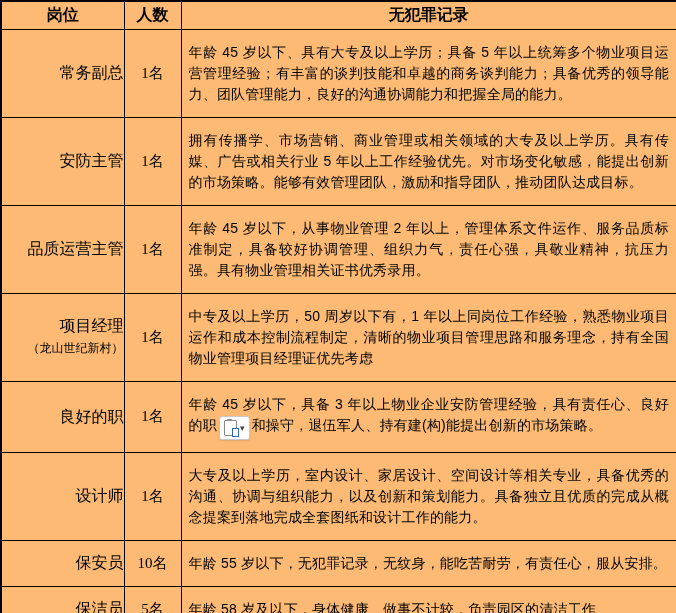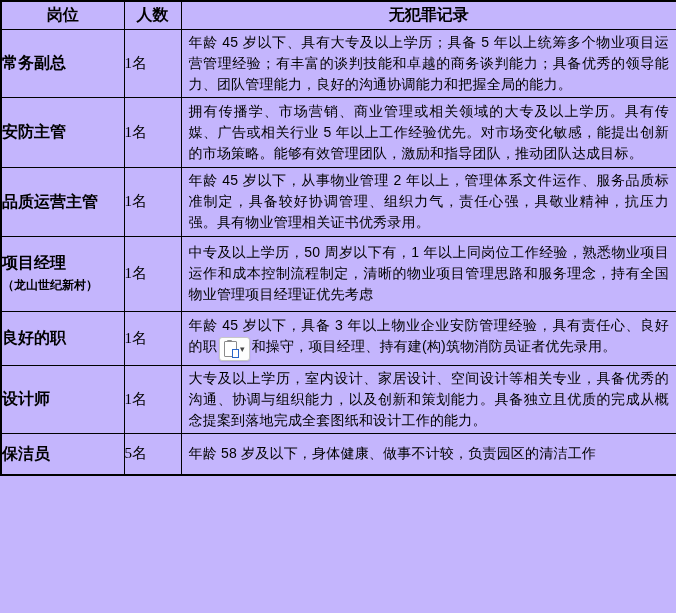--- a/index.html
+++ b/index.html
@@ -5,21 +5,21 @@
   html, body {
     margin: 0;
     padding: 0;
     background: #ffffff;
     font-family: "Liberation Sans", "DejaVu Sans", sans-serif;
     color: #000000;
   }
   .doc {
     width: 676px;
     height: 613px;
-    background: #c4b5fd;
+    background: #fdba74;
     box-sizing: border-box;
     overflow: hidden;
   }
   table.job-table {
     width: 676px;
     border-collapse: collapse;
     table-layout: fixed;
     border: 2px solid #000000;
   }
   .job-table th, .job-table td {
@@ -33,37 +33,38 @@
     font-size: 16px;
     font-weight: bold;
     text-align: center;
     height: 28px;
   }
   col.c-pos { width: 123px; }
   col.c-cnt { width: 57px; }
   col.c-req { width: 496px; }
 
   td.pos {
-    text-align: left;
-    font-weight: bold;
+    text-align: right;
+    font-weight: normal;
     font-size: 16px;
     line-height: 22px;
   }
   td.pos .pos-sub {
     display: block;
     font-size: 12px;
   }
   td.cnt {
+    text-align: center;
     font-size: 15px;
     font-family: "Liberation Serif", "DejaVu Serif", serif;
   }
   td.req {
     font-size: 14px;
     line-height: 21px;
-    padding: 2px 7px;
+    padding: 12px 7px;
     text-align: justify;
     letter-spacing: 0.2px;
   }
   
   tr.rh-0  { height: 66px; }
   tr.rh-1  { height: 70px; }
   tr.rh-2  { height: 69px; }
   tr.rh-3  { height: 75px; }
   tr.rh-4  { height: 54px; }
   tr.rh-5  { height: 64px; }
@@ -164,27 +165,32 @@
       </tr>
       <tr class="rh-4">
         <td class="pos">良好的职</td>
         <td class="cnt">1名</td>
         <td class="req">
           <span>年龄 45 岁以下，具备 3 年以上物业企业安防管理经验，具有责任心、良好的职</span><span class="paste-btn">
               <span class="clipboard">
                 <span class="clip-page"></span>
               </span>
               <span class="paste-caret">▾</span>
-            </span><span>和操守，项目经理、持有建(构)筑物消防员证者优先录用。</span>
+            </span><span>和操守，退伍军人、持有建(构)能提出创新的市场策略。</span>
         </td>
       </tr>
       <tr class="rh-5">
         <td class="pos">设计师</td>
         <td class="cnt">1名</td>
         <td class="req">大专及以上学历，室内设计、家居设计、空间设计等相关专业，具备优秀的沟通、协调与组织能力，以及创新和策划能力。具备独立且优质的完成从概念提案到落地完成全套图纸和设计工作的能力。</td>
+      </tr>
+      <tr class="rh-7">
+        <td class="pos">保安员</td>
+        <td class="cnt">10名</td>
+        <td class="req">年龄 55 岁以下，无犯罪记录，无纹身，能吃苦耐劳，有责任心，服从安排。</td>
       </tr>
       <tr class="rh-9">
         <td class="pos">保洁员</td>
         <td class="cnt">5名</td>
         <td class="req">年龄 58 岁及以下，身体健康、做事不计较，负责园区的清洁工作</td>
       </tr>
     </tbody>
   </table>
 </div>
 

